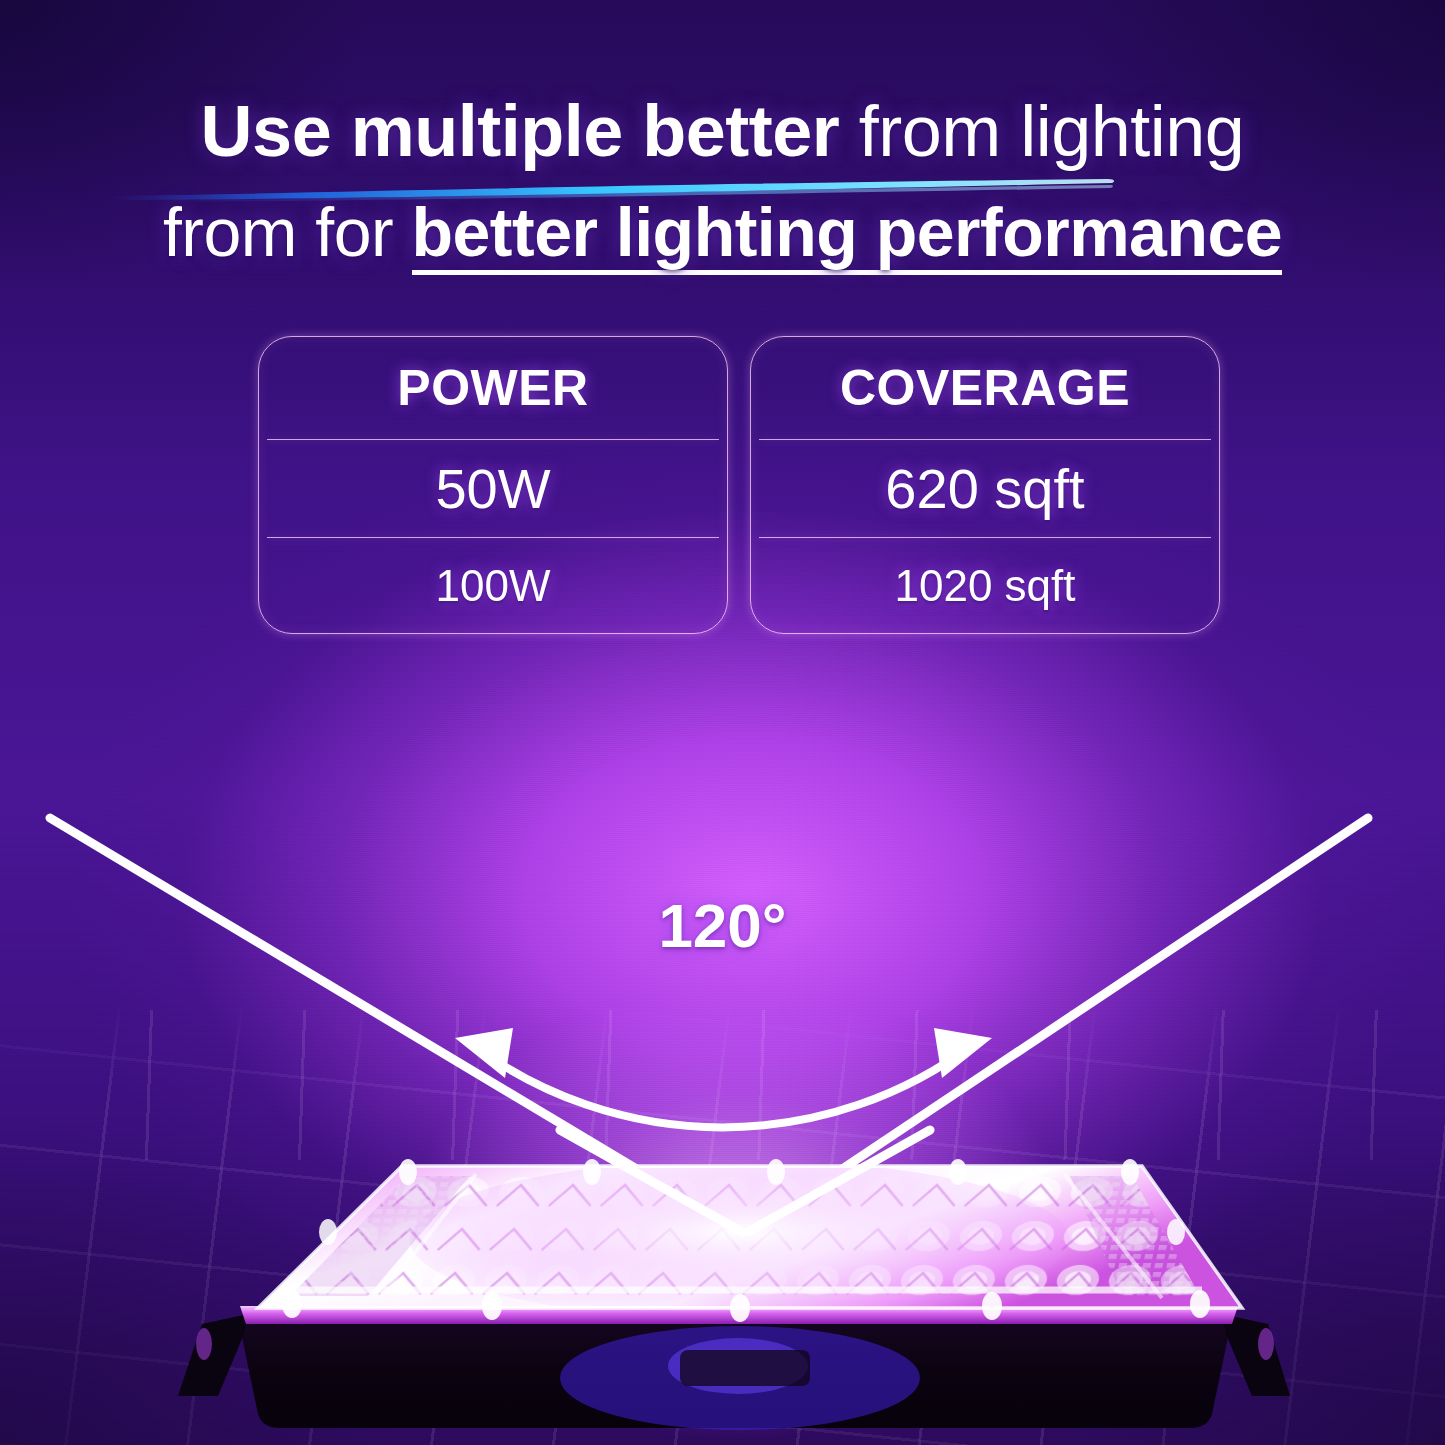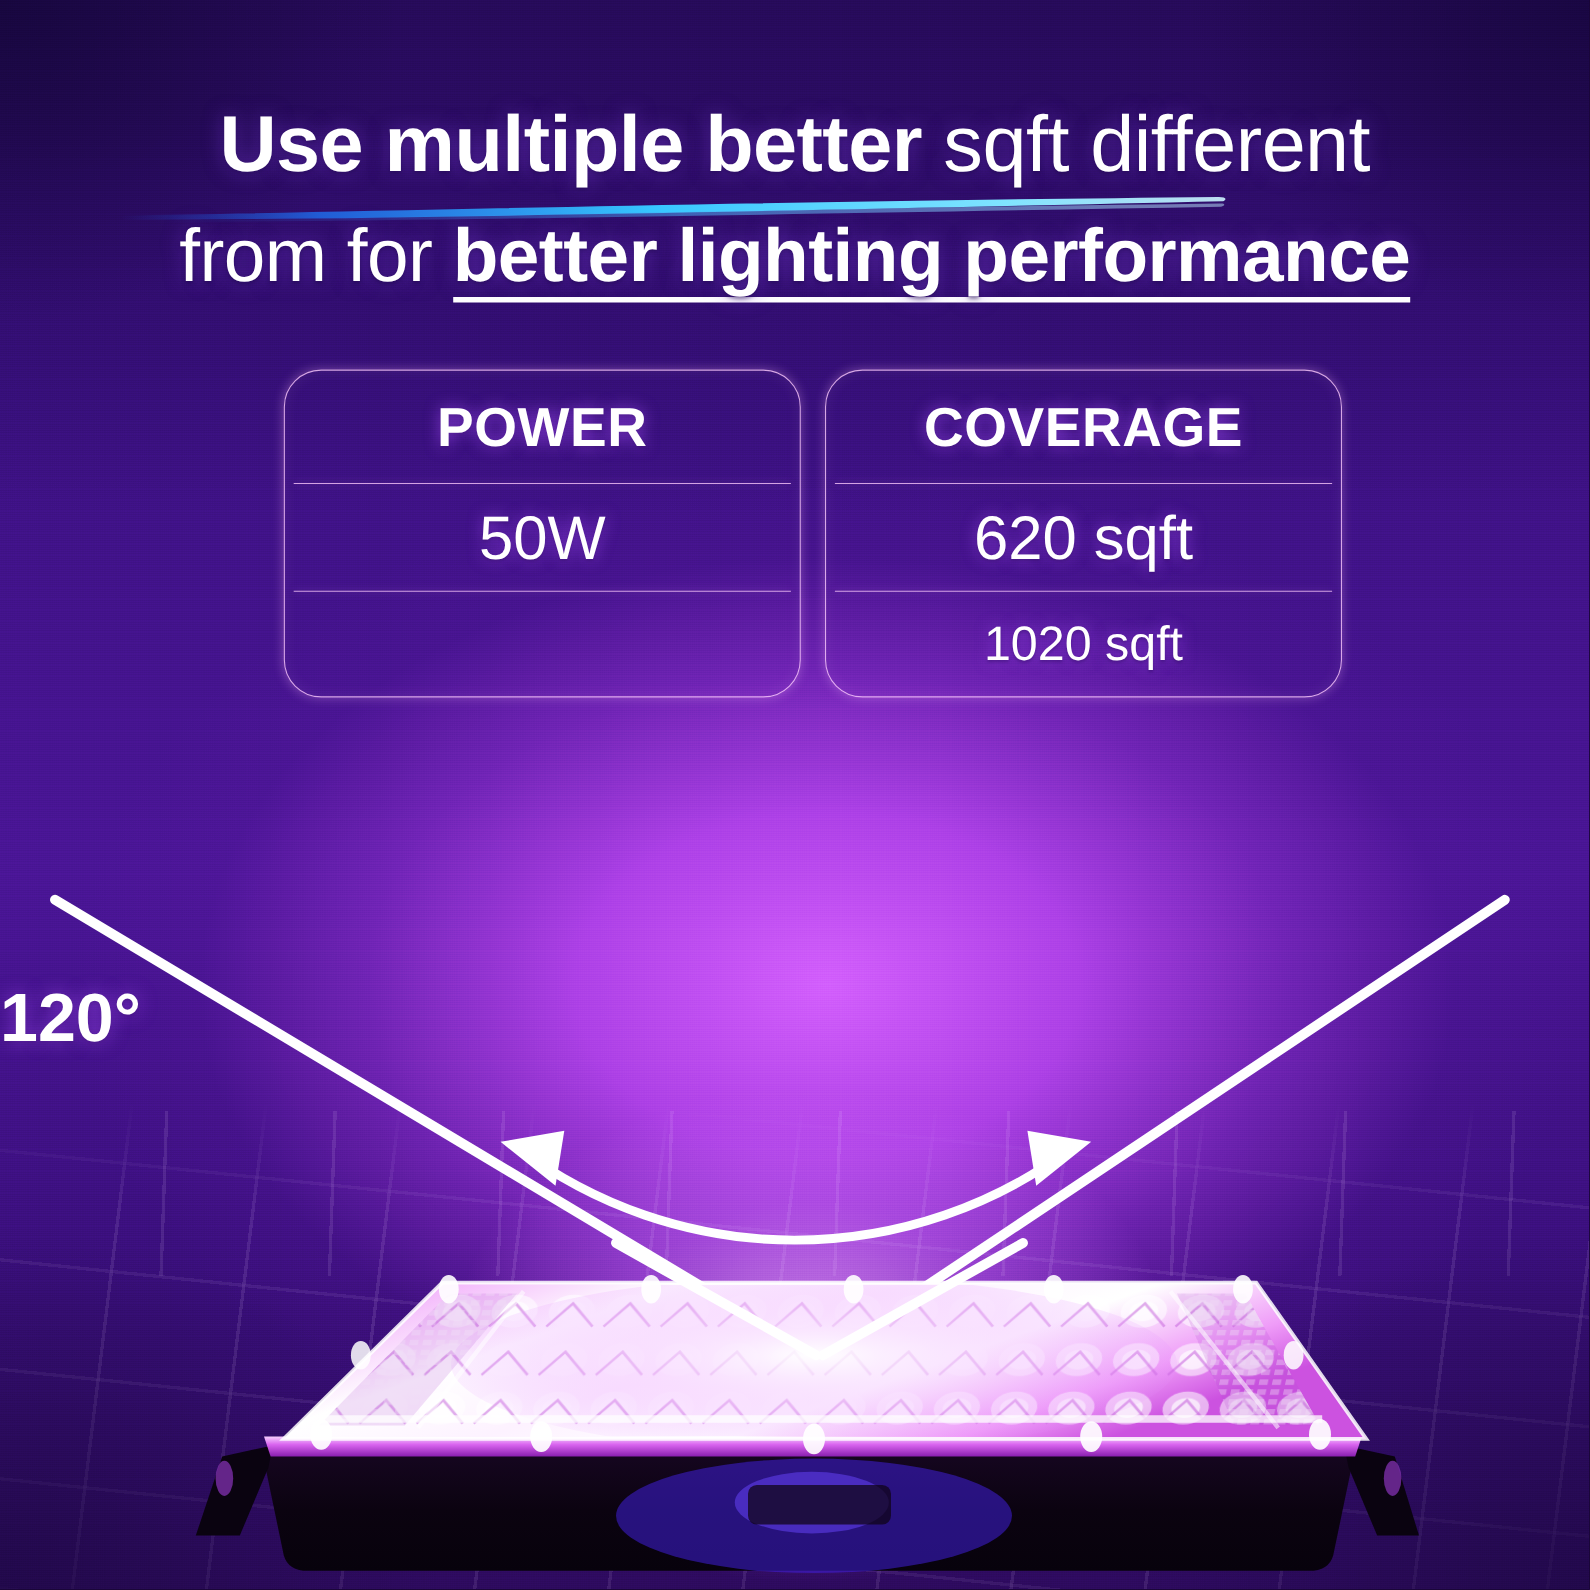--- a/index.html
+++ b/index.html
@@ -117,21 +117,21 @@
     box-shadow:0 0 8px rgba(255,190,255,.35);
   }
   .spec-div.d1{top:102px;}
   .spec-div.d2{top:200px;}
 
   
   .beams{position:absolute;left:0;top:0;width:1445px;height:1445px;pointer-events:none;}
 
   .angle-label{
     position:absolute;left:0;right:0;top:890px;
-    color:#ffffff;
+    text-align:center;color:#ffffff;
     font-size:62px;font-weight:bold;
     text-shadow:0 0 16px rgba(150,70,230,.75),0 2px 4px rgba(45,8,95,.5);
     pointer-events:none;
   }
 
   
   .lamp{position:absolute;left:140px;top:1128px;width:1180px;height:317px;}
   .lamp svg{display:block;}
 </style>
 </head>
@@ -142,21 +142,21 @@
   <div class="bg-base"></div>
   <div class="bg-glow"></div>
   <div class="bg-glow2"></div>
   <div class="bg-topdark"></div>
   <div class="floor-far"></div>
   <div class="floor"></div>
   <div class="bg-corner"></div>
   <div class="noise"></div>
 
   <div class="headline">
-    <span class="hl-line hl-1"><span class="hl-strong">Use multiple better</span><span class="hl-light"> sqft different</span></span>
+    <span class="hl-line hl-1"><span class="hl-strong">Use multiple better</span><span class="hl-light"> from lighting</span></span>
     <span class="hl-line hl-2"><span class="hl-light">from for </span><span class="hl-underline">better lighting performance</span></span>
   </div>
 
   <svg class="swoosh" viewBox="0 0 1010 26">
     <defs>
       <linearGradient id="swg" x1="0" y1="0" x2="1" y2="0">
         <stop offset="0" stop-color="#1b4fd8" stop-opacity="0"></stop>
         <stop offset="0.18" stop-color="#1f6ae8" stop-opacity=".85"></stop>
         <stop offset="0.48" stop-color="#36c6ff" stop-opacity="1"></stop>
         <stop offset="0.80" stop-color="#7fe4ff" stop-opacity="1"></stop>
@@ -171,20 +171,21 @@
     <path d="M2,20 C210,17 520,8 1000,3 C1006,3 1008,5 1004,7 C560,17 240,23 4,24 Z" fill="url(#swg)"></path>
     <path d="M30,25 C260,22 600,14 1002,9 C1006,9 1006,11 1002,12 C600,19 270,25 32,26 Z" fill="url(#swg2)"></path>
   </svg>
 
   <div class="spec-wrap">
     <div class="spec-box left">
       <div class="spec-cell spec-head">POWER</div>
       <div class="spec-div d1"></div>
       <div class="spec-cell spec-r1">50W</div>
       <div class="spec-div d2"></div>
+      <div class="spec-cell spec-r2">100W</div>
     </div>
     <div class="spec-box right">
       <div class="spec-cell spec-head">COVERAGE</div>
       <div class="spec-div d1"></div>
       <div class="spec-cell spec-r1">620 sqft</div>
       <div class="spec-div d2"></div>
       <div class="spec-cell spec-r2">1020 sqft</div>
     </div>
   </div>
 

